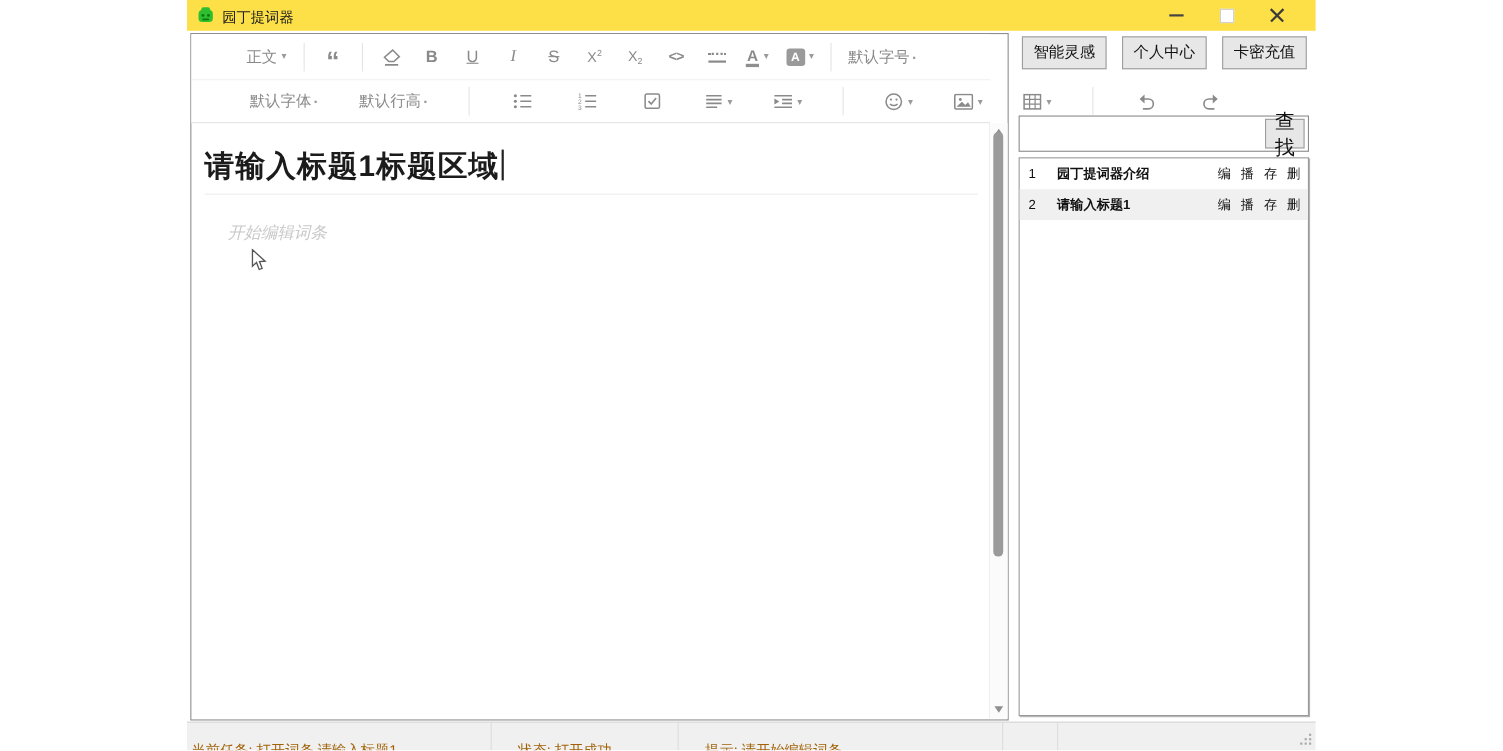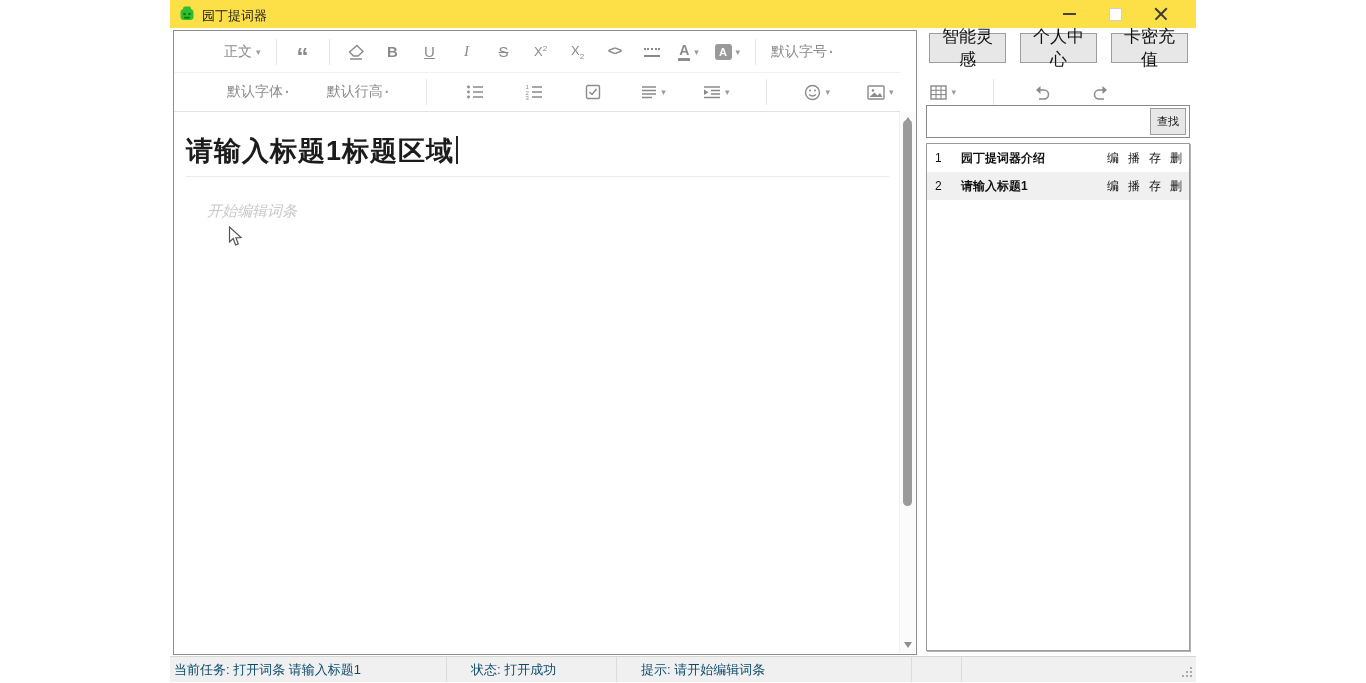--- a/index.html
+++ b/index.html
@@ -59,41 +59,41 @@
   
   .scrollbar{position:absolute;top:81px;right:0;bottom:1px;width:16px;background:#fbfbfb;border-left:1px solid #f0f0f0;}
   .sb-up,.sb-down{position:absolute;left:4px;width:0;height:0;border-left:4px solid transparent;border-right:4px solid transparent;cursor:pointer;}
   .sb-up{top:5px;border-bottom:6px solid #8f8f8f;}
   .sb-down{bottom:5px;border-top:6px solid #8f8f8f;}
   .sb-thumb{position:absolute;left:3px;top:8px;width:9px;height:386px;background:#9a9a9a;border-radius:5px;cursor:pointer;}
 
   
   .right-panel{position:absolute;left:755px;top:30px;width:266px;height:625px;}
   .rp-buttons{position:absolute;top:3px;left:4px;right:3px;display:flex;gap:14px;}
-  .btn{background:#e7e7e7;border:1px solid #9d9d9d;font-size:17px;color:#111;
+  .btn{background:#e7e7e7;border:1px solid #9d9d9d;font-size:14px;color:#111;
     display:flex;align-items:center;justify-content:center;cursor:pointer;
     font-family:"Liberation Sans","DejaVu Sans",sans-serif;}
   .rp-btn{flex:1;height:30px;}
   .add-btn{position:absolute;top:39px;left:1px;right:1px;height:30px;}
   .search-wrap{position:absolute;top:75px;left:1px;right:1px;height:33px;background:#fff;border:1px solid #8a8a8a;box-sizing:border-box;}
   .search-input{position:absolute;left:0;top:0;bottom:0;right:44px;border:none;outline:none;font-size:13px;padding:0 4px 0 6px;background:transparent;}
-  .find-btn{position:absolute;right:3px;top:2px;bottom:2px;width:36px;font-size:11px;margin-left:21px;}
+  .find-btn{position:absolute;right:3px;top:2px;bottom:2px;width:36px;font-size:18px;margin-left:21px;}
   .entry-list{position:absolute;top:113px;left:1px;right:1px;bottom:4px;background:#fff;
     border:1px solid #9a9a9a;box-shadow:1px 1px 0 rgba(0,0,0,0.3);box-sizing:border-box;}
   .entry-row{display:flex;align-items:center;height:28px;font-size:12px;color:#111;cursor:pointer;}
   .entry-row.selected{background:#f0f0f0;}
   .entry-index{width:20px;padding-left:8px;flex:none;}
   .entry-title{flex:1;padding-left:6px;white-space:nowrap;overflow:hidden;font-weight:bold;}
   .entry-actions{display:flex;gap:9px;padding-right:7px;flex:none;}
   .entry-action{cursor:pointer;}
 
   
   .statusbar{position:absolute;left:0;top:656px;width:100%;height:26px;background:#f0f0f0;
     border-top:1px solid #d6d6d6;display:flex;box-sizing:border-box;}
-  .sb-seg{border-right:1px solid #dcdcdc;font-size:13px;color:#0c4a6e;padding:4px 0 0 4px;
+  .sb-seg{border-right:1px solid #dcdcdc;font-size:13px;color:#a16207;padding:16px 0 0 4px;
     white-space:nowrap;overflow:hidden;box-sizing:border-box;}
   .seg1{width:277px;}
   .seg2{width:170px;padding-left:24px;}
   .seg3{width:295px;padding-left:24px;}
   .seg4{width:50px;}
   .seg5{flex:1;border-right:none;}
   .grip{position:absolute;right:4px;bottom:5px;width:2px;height:2px;background:#aaa;
     box-shadow:-4px 0 0 #aaa,-8px 0 0 #aaa,0 -4px 0 #aaa,-4px -4px 0 #aaa,0 -8px 0 #aaa;}
 </style>
 </head>

